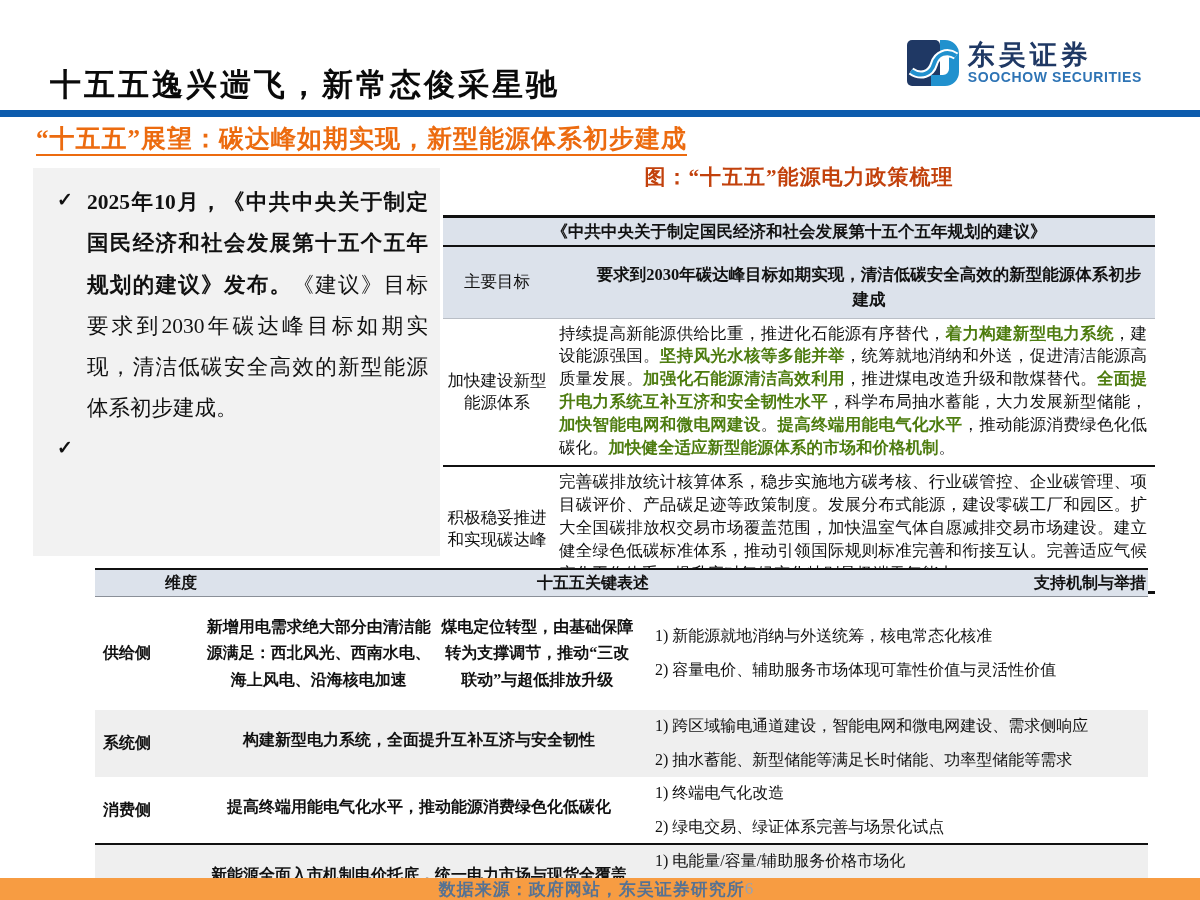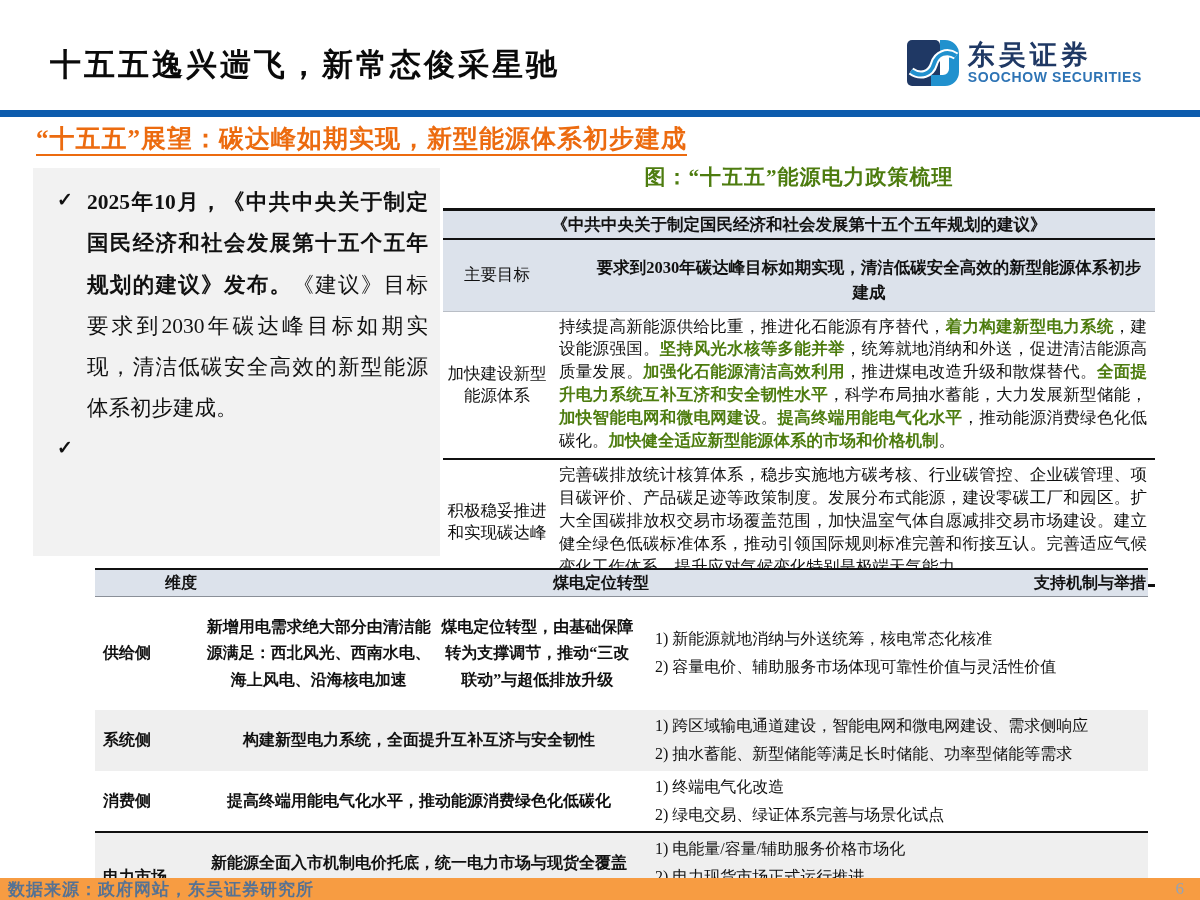--- a/index.html
+++ b/index.html
@@ -1,42 +1,42 @@
 <!DOCTYPE html>
 <html><head>
 <meta charset="utf-8">
 <style>
   html,body{margin:0;padding:0;background:#888;}
   .slide{position:relative;width:1200px;height:900px;background:#fff;overflow:hidden;
          font-family:"Liberation Serif","DejaVu Serif",serif;color:#111;margin:0 auto;}
 
   
-  .page-title{position:absolute;left:50px;top:44px;font-size:31px;font-weight:700;
+  .page-title{position:absolute;left:50px;top:64px;font-size:31px;font-weight:700;
               letter-spacing:3px;color:#0a0a0a;}
   .logo{position:absolute;right:58px;top:40px;display:flex;align-items:center;gap:9px;}
   .logo-text .cn{font-size:27px;font-weight:700;color:#1F3864;letter-spacing:4px;line-height:1.05;}
   .logo-text .en{font-size:14px;font-weight:700;color:#2E74B5;letter-spacing:.6px;
                  font-family:"Liberation Sans",sans-serif;}
   .divider{position:absolute;left:0;top:110px;width:1200px;height:7px;background:#0D5CAD;}
 
   .subtitle{position:absolute;left:36px;top:122px;font-size:25px;font-weight:700;color:#EC6B0F;
             letter-spacing:1px;text-decoration:underline;text-decoration-thickness:2px;
             text-underline-offset:7px;}
 
   
   .left-box{position:absolute;left:33px;top:168px;width:407px;height:388px;background:#F2F2F2;
             box-sizing:border-box;padding:14px 12px 0 10px;font-size:21.5px;line-height:1.92;}
   .bullet{display:flex;}
   .check{width:44px;text-align:center;font-size:19px;font-weight:700;flex:none;}
   .btext{flex:1;text-align:justify;}
 
   
   .right-col{position:absolute;left:443px;top:163px;width:712px;}
-  .chart-title{text-align:center;font-size:21px;font-weight:700;color:#4d7c0f;letter-spacing:1px;}
-  .policy-table{margin-top:17px;border-top:3px solid #111;border-bottom:3px solid #111;
+  .chart-title{text-align:center;font-size:21px;font-weight:700;color:#c2410c;letter-spacing:1px;}
+  .policy-table{margin-top:24px;border-top:3px solid #111;border-bottom:3px solid #111;
                 font-size:16.5px;}
   .pt-header{background:#DCE2EB;text-align:center;font-weight:700;padding:3px 4px 2px;
              border-bottom:2px solid #111;}
   .pt-row{display:flex;}
   .pt-row + .pt-row{border-top:1px solid #b9bec6;}
   .pt-row.pt-thicktop{border-top:2px solid #111;}
   .pt-shaded{background:#DCE2EB;gap:32px;}
   .pt-label{width:104px;flex:none;display:flex;align-items:center;justify-content:center;
             text-align:center;padding:2px 2px;}
   .pt-content{flex:1;padding:4px 8px 5px;line-height:1.39;text-align:justify;}
@@ -52,27 +52,27 @@
   .dt-headrow > div{padding:3px 2px 2px;text-align:right;}
   .dt-row{display:flex;}
   .dt-row.shade{background:#EFEFEF;}
   .dt-row.thick-top{border-top:2.5px solid #111;}
   .c1{width:100px;flex:none;display:flex;align-items:center;padding-left:8px;box-sizing:border-box;
       font-weight:700;}
   .hc1{width:100px;flex:none;}
   .c2{width:448px;flex:none;display:flex;flex-direction:row;justify-content:center;gap:1px;
       text-align:center;padding:17px 6px;box-sizing:border-box;line-height:1.65;font-weight:bold;}
   .hc2{width:448px;flex:none;}
-  .c3{flex:1;display:flex;flex-direction:column;justify-content:center;gap:3px;
+  .c3{flex:1;display:flex;flex-direction:column;justify-content:center;gap:9px;
       padding:4px 4px 4px 12px;line-height:1.55;}
   .hc3{flex:1;}
 
   
   .footer{position:absolute;left:0;bottom:0;width:1200px;height:22px;background:#F79C42;
-          display:flex;align-items:center;justify-content:space-between;box-sizing:border-box;
+          display:flex;align-items:center;justify-content:center;box-sizing:border-box;
           padding:0 16px 0 8px;}
   .src{font-size:17px;font-weight:700;color:#567293;letter-spacing:1px;}
   .pageno{font-size:17px;color:#94A2B5;}
 </style>
 </head>
 <body>
 
 <div class="slide">
 
   <div class="page-title">十五五逸兴遄飞，新常态俊采星驰</div>
@@ -121,21 +121,21 @@
             <div class="pt-label">积极稳妥推进和实现碳达峰</div>
             <div class="pt-content"><span>完善碳排放统计核算体系，稳步实施地方碳考核、行业碳管控、企业碳管理、项目碳评价、产品碳足迹等政策制度。发展分布式能源，建设零碳工厂和园区。扩大全国碳排放权交易市场覆盖范围，加快温室气体自愿减排交易市场建设。建立健全绿色低碳标准体系，推动引领国际规则标准完善和衔接互认。完善适应气候变化工作体系，提升应对气候变化特别是极端天气能力。</span></div>
           </div>
         </div>
     </div>
   </div>
 
   <div class="dim-table">
     <div class="dt-headrow">
       <div class="hc1">维度</div>
-      <div class="hc2">煤电定位转型</div>
+      <div class="hc2">十五五关键表述</div>
       <div class="hc3">支持机制与举措</div>
     </div>
     <div>
         <div class="dt-row" style="min-height: 86px;">
           <div class="c1">供给侧</div>
           <div class="c2">
             <div>新增用电需求绝大部分由清洁能源满足：西北风光、西南水电、海上风电、沿海核电加速</div>
             <div>煤电定位转型，由基础保障转为支撑调节，推动“三改联动”与超低排放升级</div>
           </div>
           <div class="c3">

